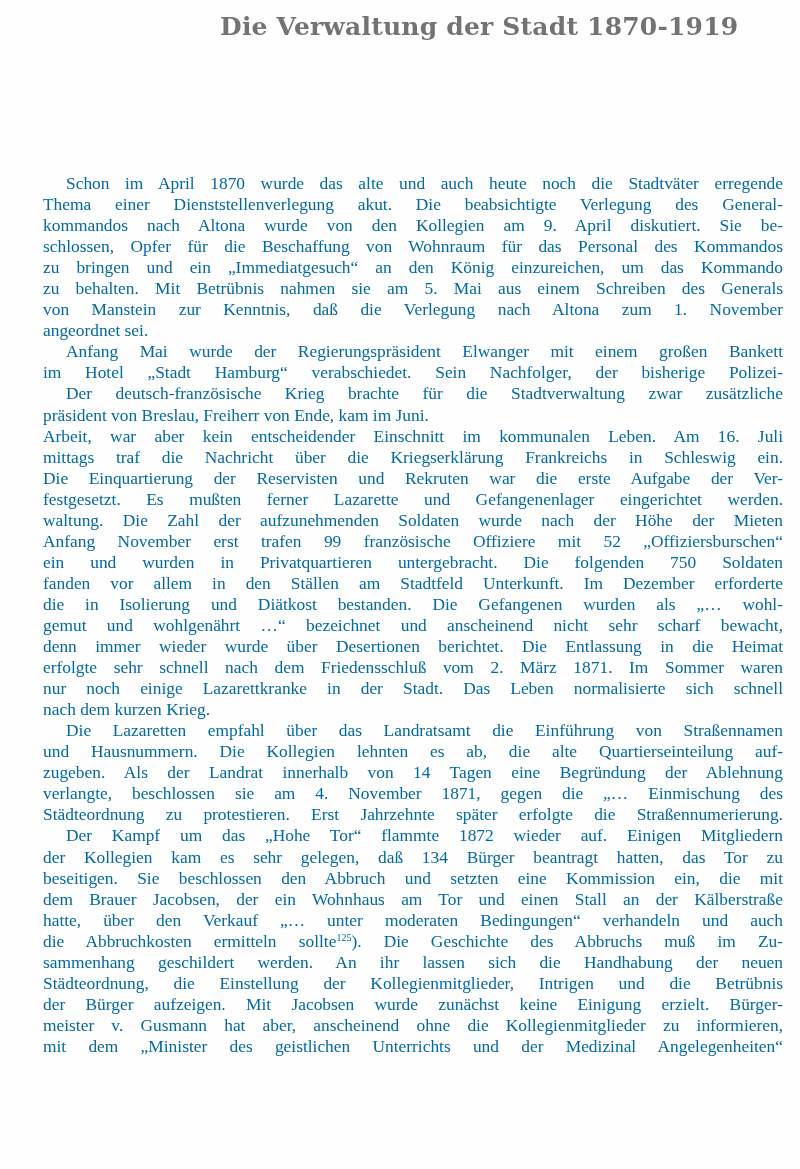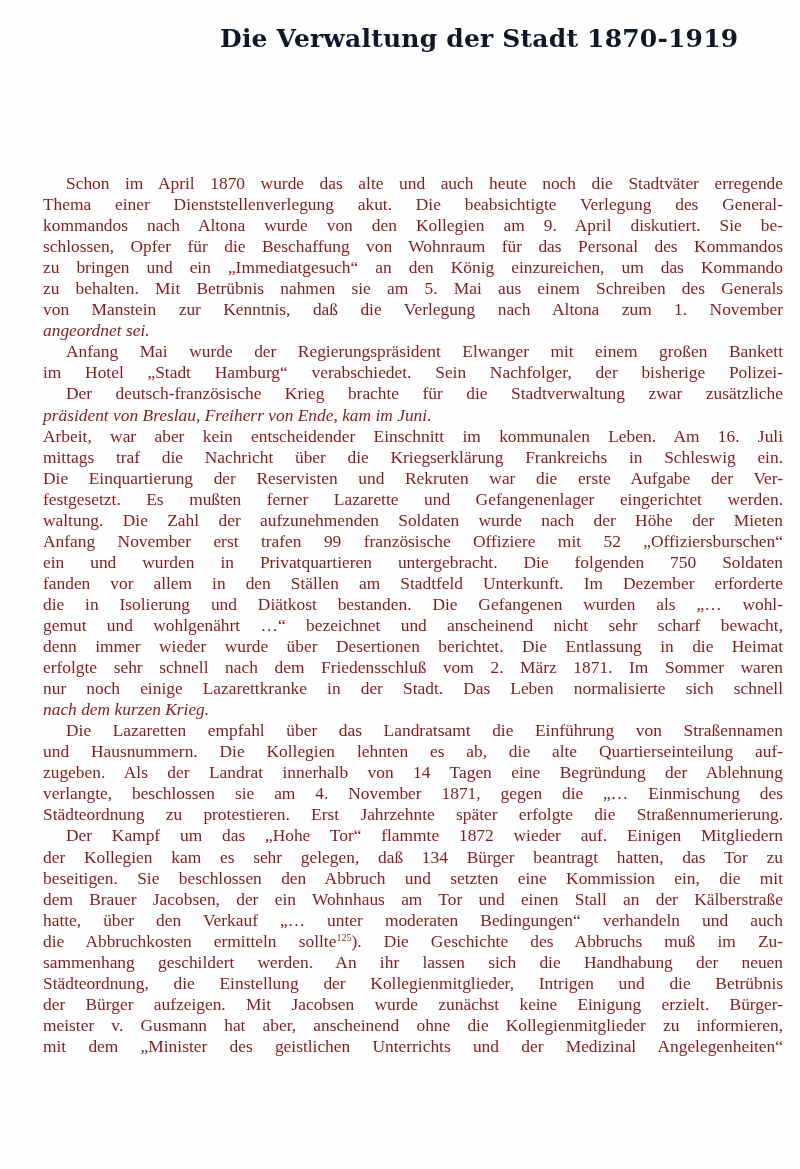--- a/index.html
+++ b/index.html
@@ -1,29 +1,29 @@
 <!DOCTYPE html>
 <html><head>
 <meta charset="utf-8">
 <style>
   html, body { margin: 0; padding: 0; background: #ffffff; }
   body { width: 800px; height: 1169px; position: relative; overflow: hidden; }
   .page { position: absolute; left: 0; top: 0; width: 800px; height: 1169px; background: #fefefe; }
   .title {
-    position: absolute; left: 220px; top: 24px; width: 540px;
+    position: absolute; left: 220px; top: 12px; width: 540px;
     font-family: "DejaVu Serif", serif; font-weight: bold;
-    font-size: 25px; color: #0f172a; letter-spacing: 0.2px; white-space: nowrap;
+    font-size: 25px; color: #737373; letter-spacing: 0.2px; white-space: nowrap;
   }
   .body-text {
     position: absolute; left: 43px; top: 173px; width: 740px;
     font-family: "Liberation Serif", serif; font-size: 17.4px; line-height: 21.05px;
-    color: #7f1d1d;
+    color: #0369a1;
   }
   .line { display: block; white-space: nowrap; text-align: justify; text-align-last: justify; height: 21.05px; }
-  .line.last { text-align-last: left; font-style: italic; }
+  .line.last { text-align-last: left; }
   .line.indent { padding-left: 23px; }
   sup { font-size: 10px; vertical-align: 6px; line-height: 0; }
 </style>
 </head>
 <body>
 
 <div class="page">
   <h1 class="title" style="margin:0;">Die Verwaltung der Stadt 1870-1919</h1>
   <div class="body-text" id="body">
       <span class="line indent"><span>Schon im April 1870 wurde das alte und auch heute noch die Stadtväter erregende</span></span>

